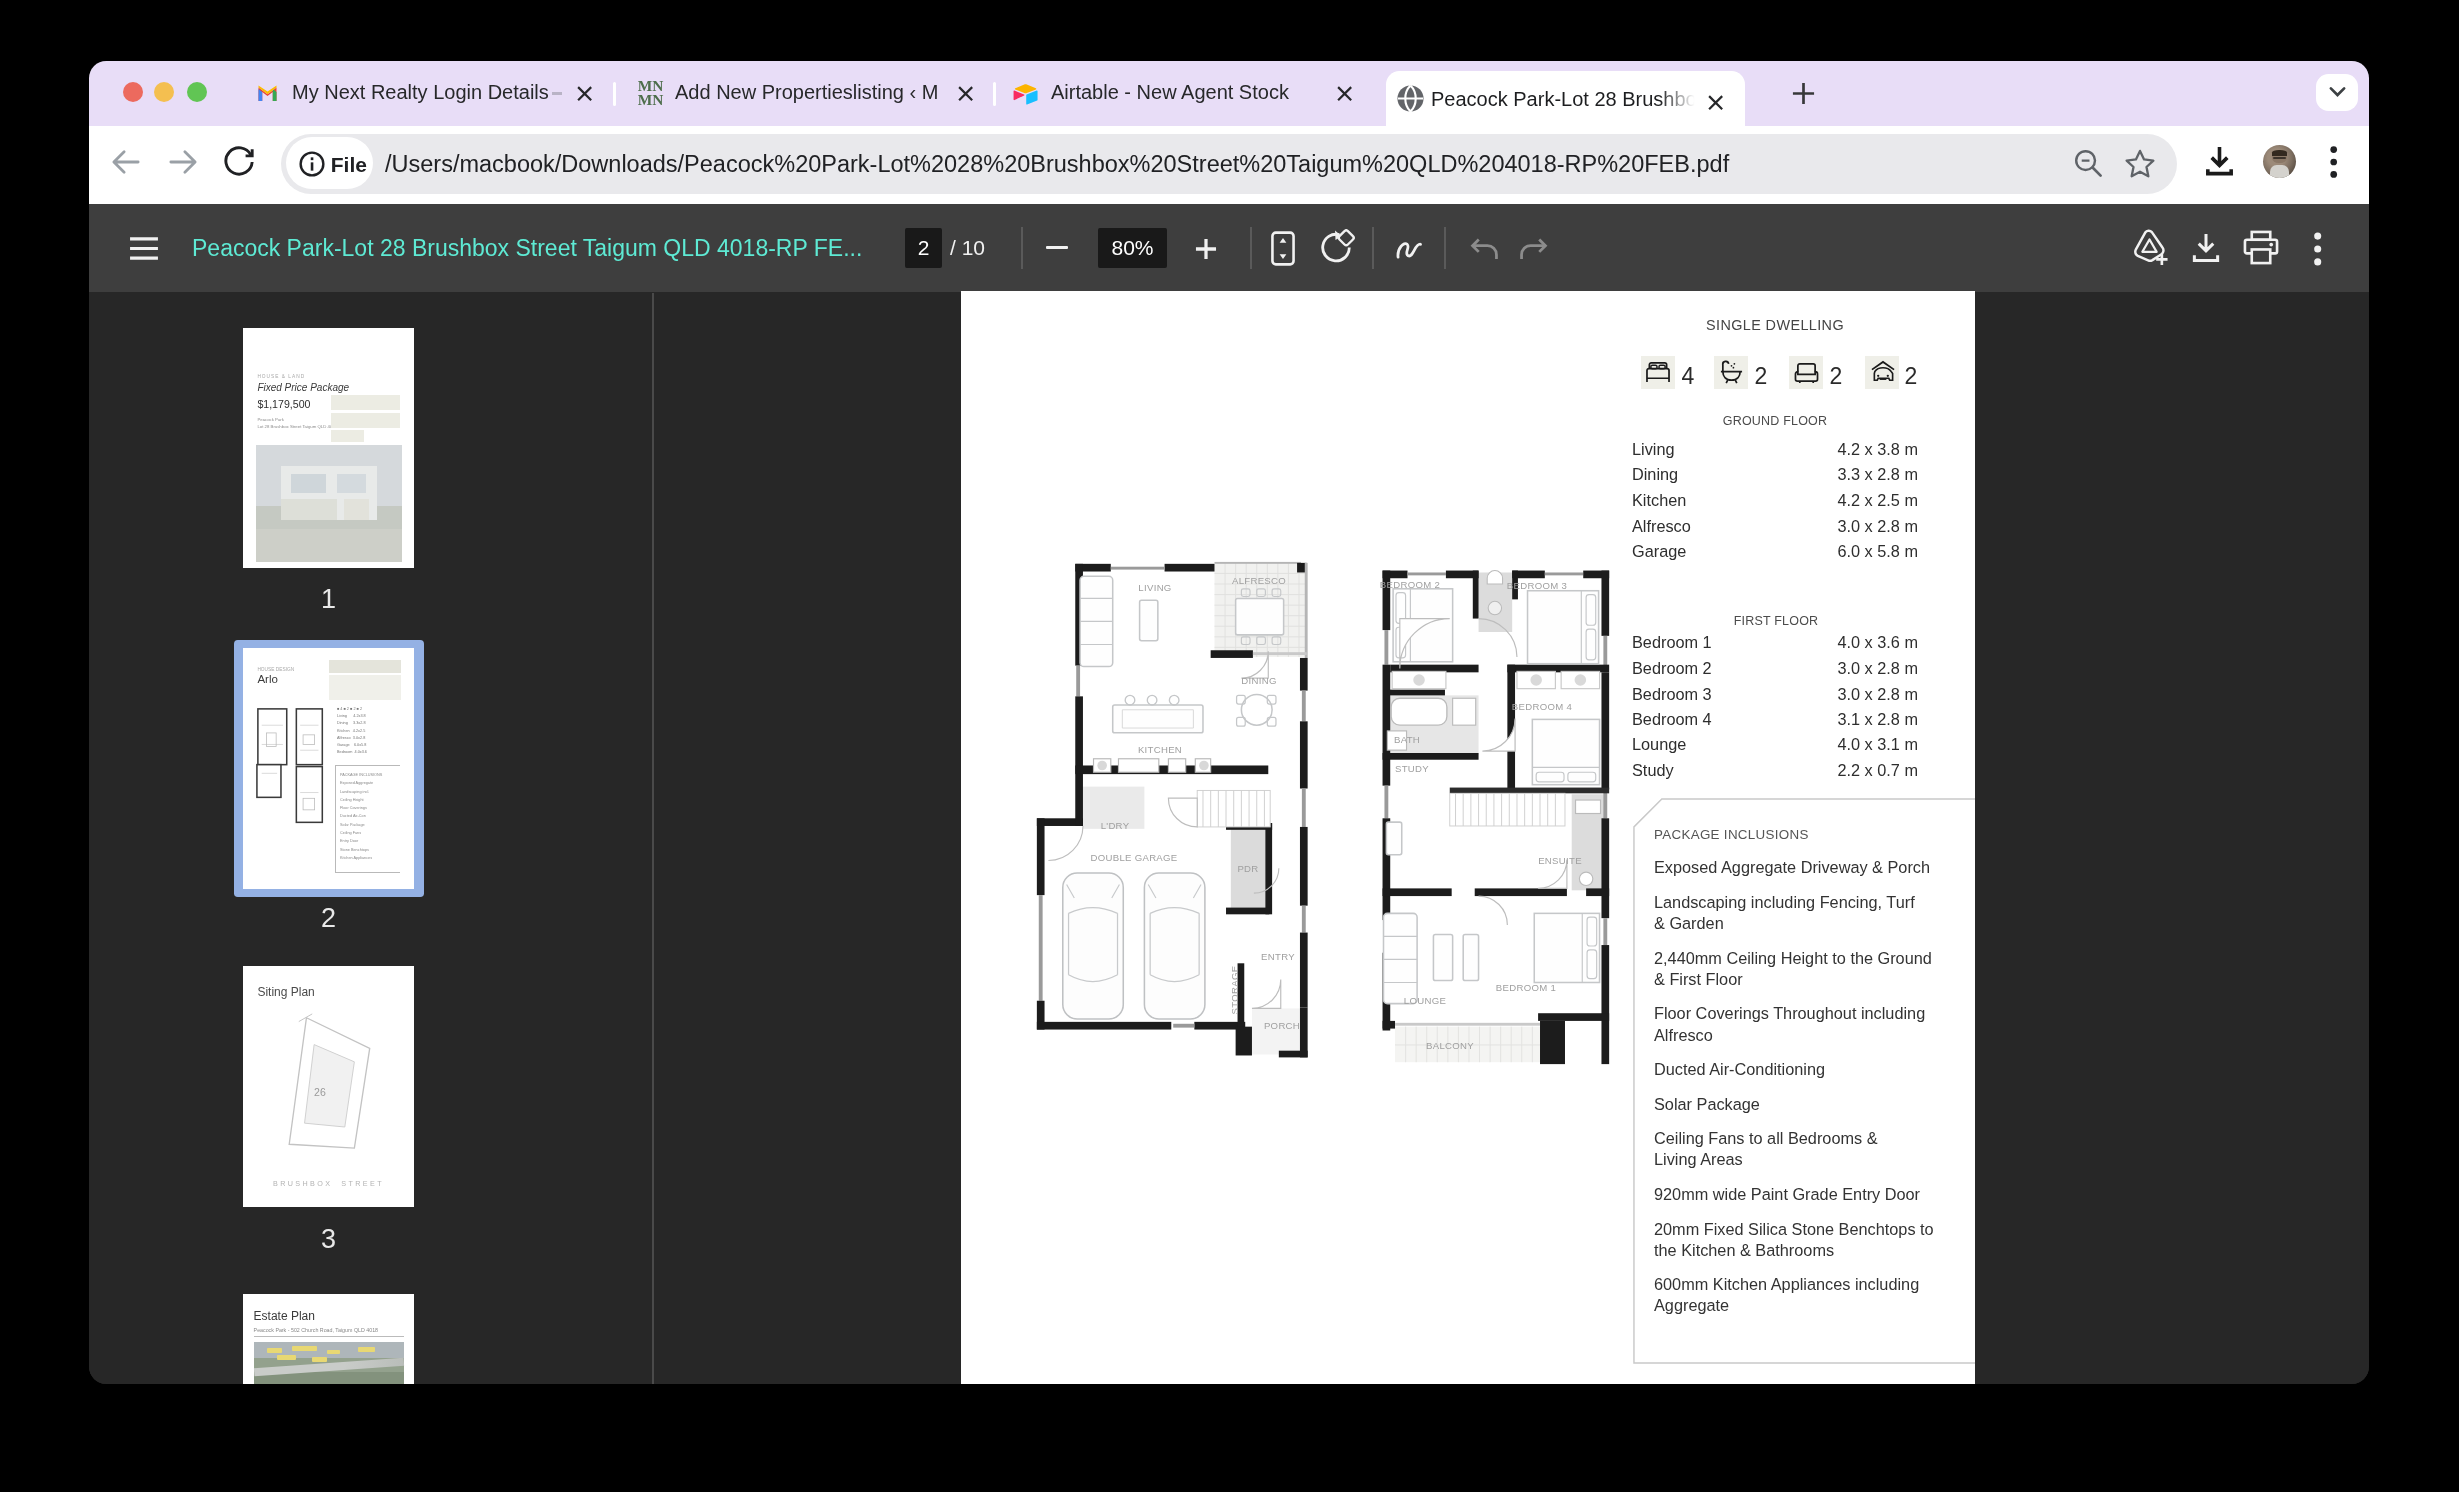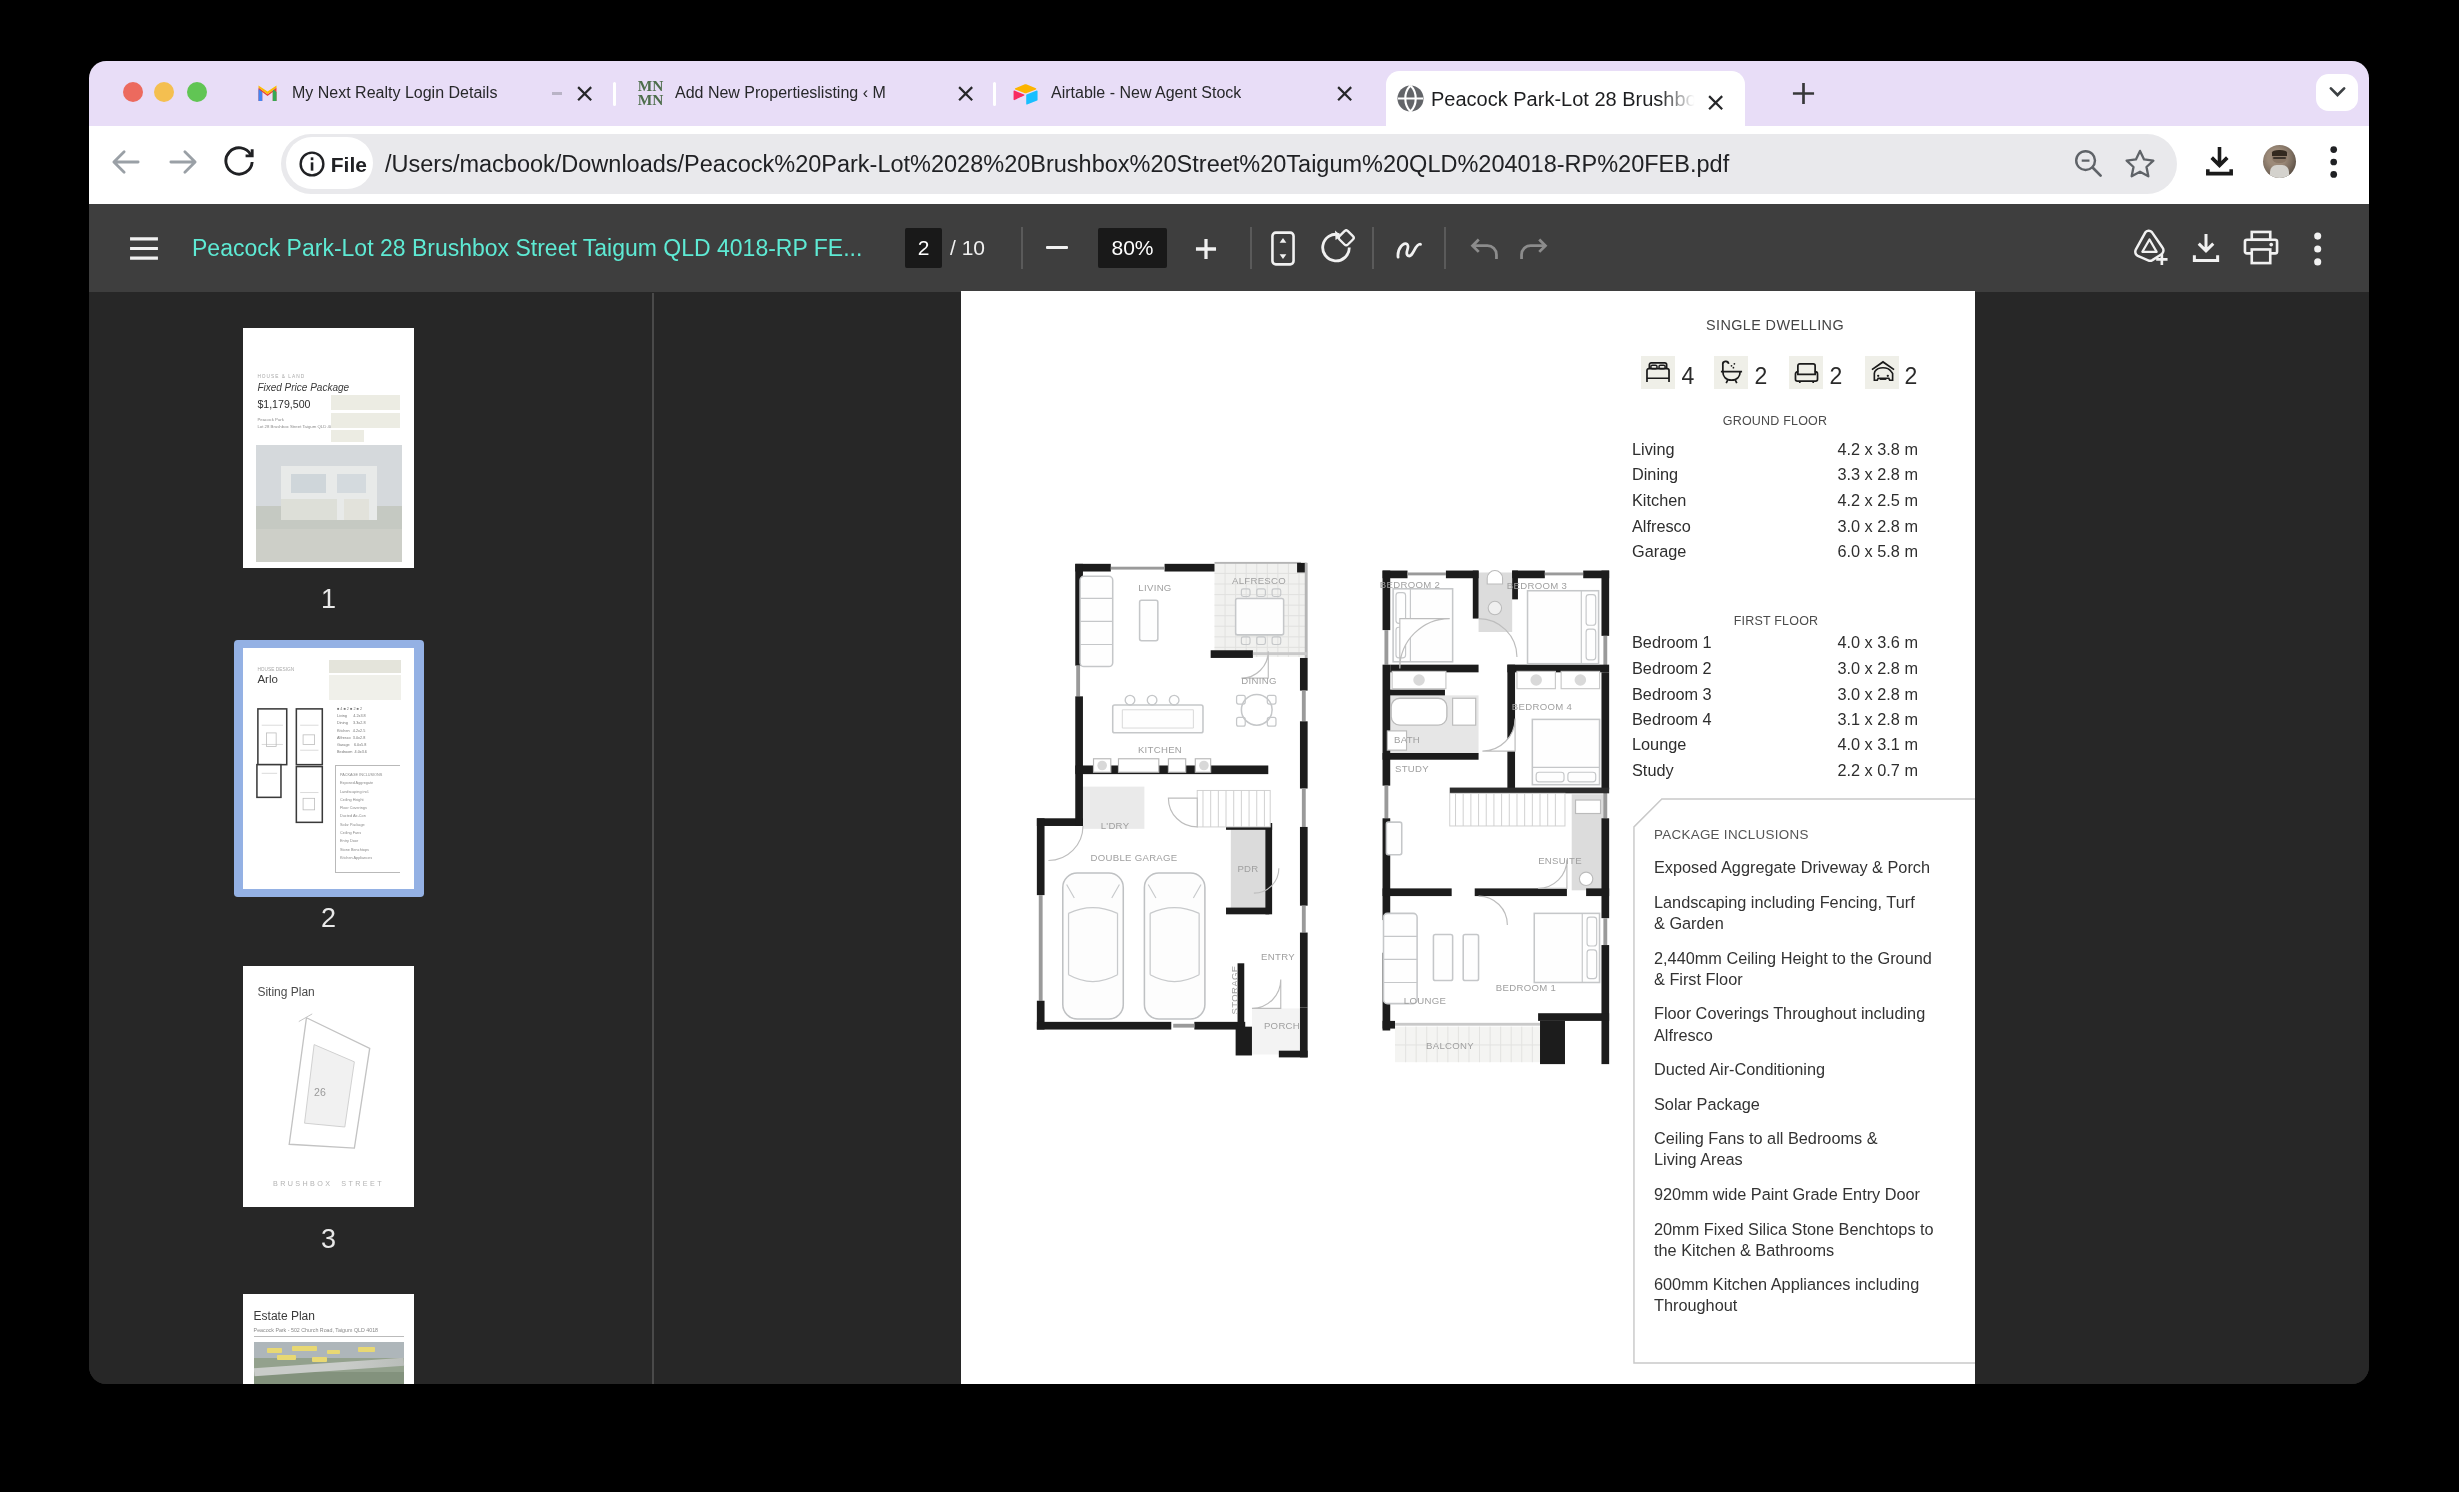--- a/index.html
+++ b/index.html
@@ -3,21 +3,21 @@
 <meta charset="utf-8">
 <style>
   * { margin:0; padding:0; box-sizing:border-box; }
   html,body { width:2459px; height:1493px; background:#000; overflow:hidden;
     font-family:"Liberation Sans", sans-serif; }
   .abs { position:absolute; }
   #win { position:absolute; left:89px; top:61px; width:2280px; height:1323px;
     border-radius:17.3px; overflow:hidden; background:#272727; }
   #tabbar { position:absolute; left:0; top:0; width:100%; height:65px; background:#E8DDF7; }
   .tl { position:absolute; top:21px; width:20px; height:20px; border-radius:50%; }
-  .tabtxt { position:absolute; top:0; height:53px; line-height:63px; font-size:16px; color:#27282a;
+  .tabtxt { position:absolute; top:0; height:53px; line-height:63px; font-size:20px; color:#27282a;
     white-space:nowrap; overflow:hidden; }
   .tabsep { position:absolute; top:21px; width:2.9px; height:24px; background:#fff; border-radius:1.9px; }
   #activetab { position:absolute; left:1297px; top:9.6px; width:359px; height:56px; background:#fff;
     border-radius:13.4px 13.4px 0 0; }
   #chevbtn { position:absolute; left:2227px; top:12.5px; width:42px; height:37px; background:#fff; border-radius:12.5px; }
   #addr { position:absolute; left:0; top:65px; width:100%; height:78px; background:#fff; }
   #urlpill { position:absolute; left:192px; top:7.7px; width:1896px; height:60px; background:#E9E9EC; border-radius:30px; }
   #filechip { position:absolute; left:4.8px; top:3.8px; width:87px; height:52px; background:#fff; border-radius:26px; }
   #urltext { position:absolute; left:104px; top:0; height:60px; line-height:61px; font-size:23.5px; color:#202124; white-space:nowrap; }
   #pdfbar { position:absolute; left:0; top:143px; width:100%; height:88px; background:#3E3E3E; }
@@ -560,16 +560,16 @@
 <div class="pk" style="top:722px;">Floor Coverings Throughout including</div>
 <div class="pk" style="top:744px;">Alfresco</div>
 <div class="pk" style="top:778px;">Ducted Air-Conditioning</div>
 <div class="pk" style="top:813px;">Solar Package</div>
 <div class="pk" style="top:847px;">Ceiling Fans to all Bedrooms &amp;</div>
 <div class="pk" style="top:868px;">Living Areas</div>
 <div class="pk" style="top:903px;">920mm wide Paint Grade Entry Door</div>
 <div class="pk" style="top:938px;">20mm Fixed Silica Stone Benchtops to</div>
 <div class="pk" style="top:959px;">the Kitchen &amp; Bathrooms</div>
 <div class="pk" style="top:993px;">600mm Kitchen Appliances including</div>
-<div class="pk" style="top:1014px;">Throughout</div>
+<div class="pk" style="top:1014px;">Aggregate</div>
   </div>
 </div>
 
 
 </body></html>

